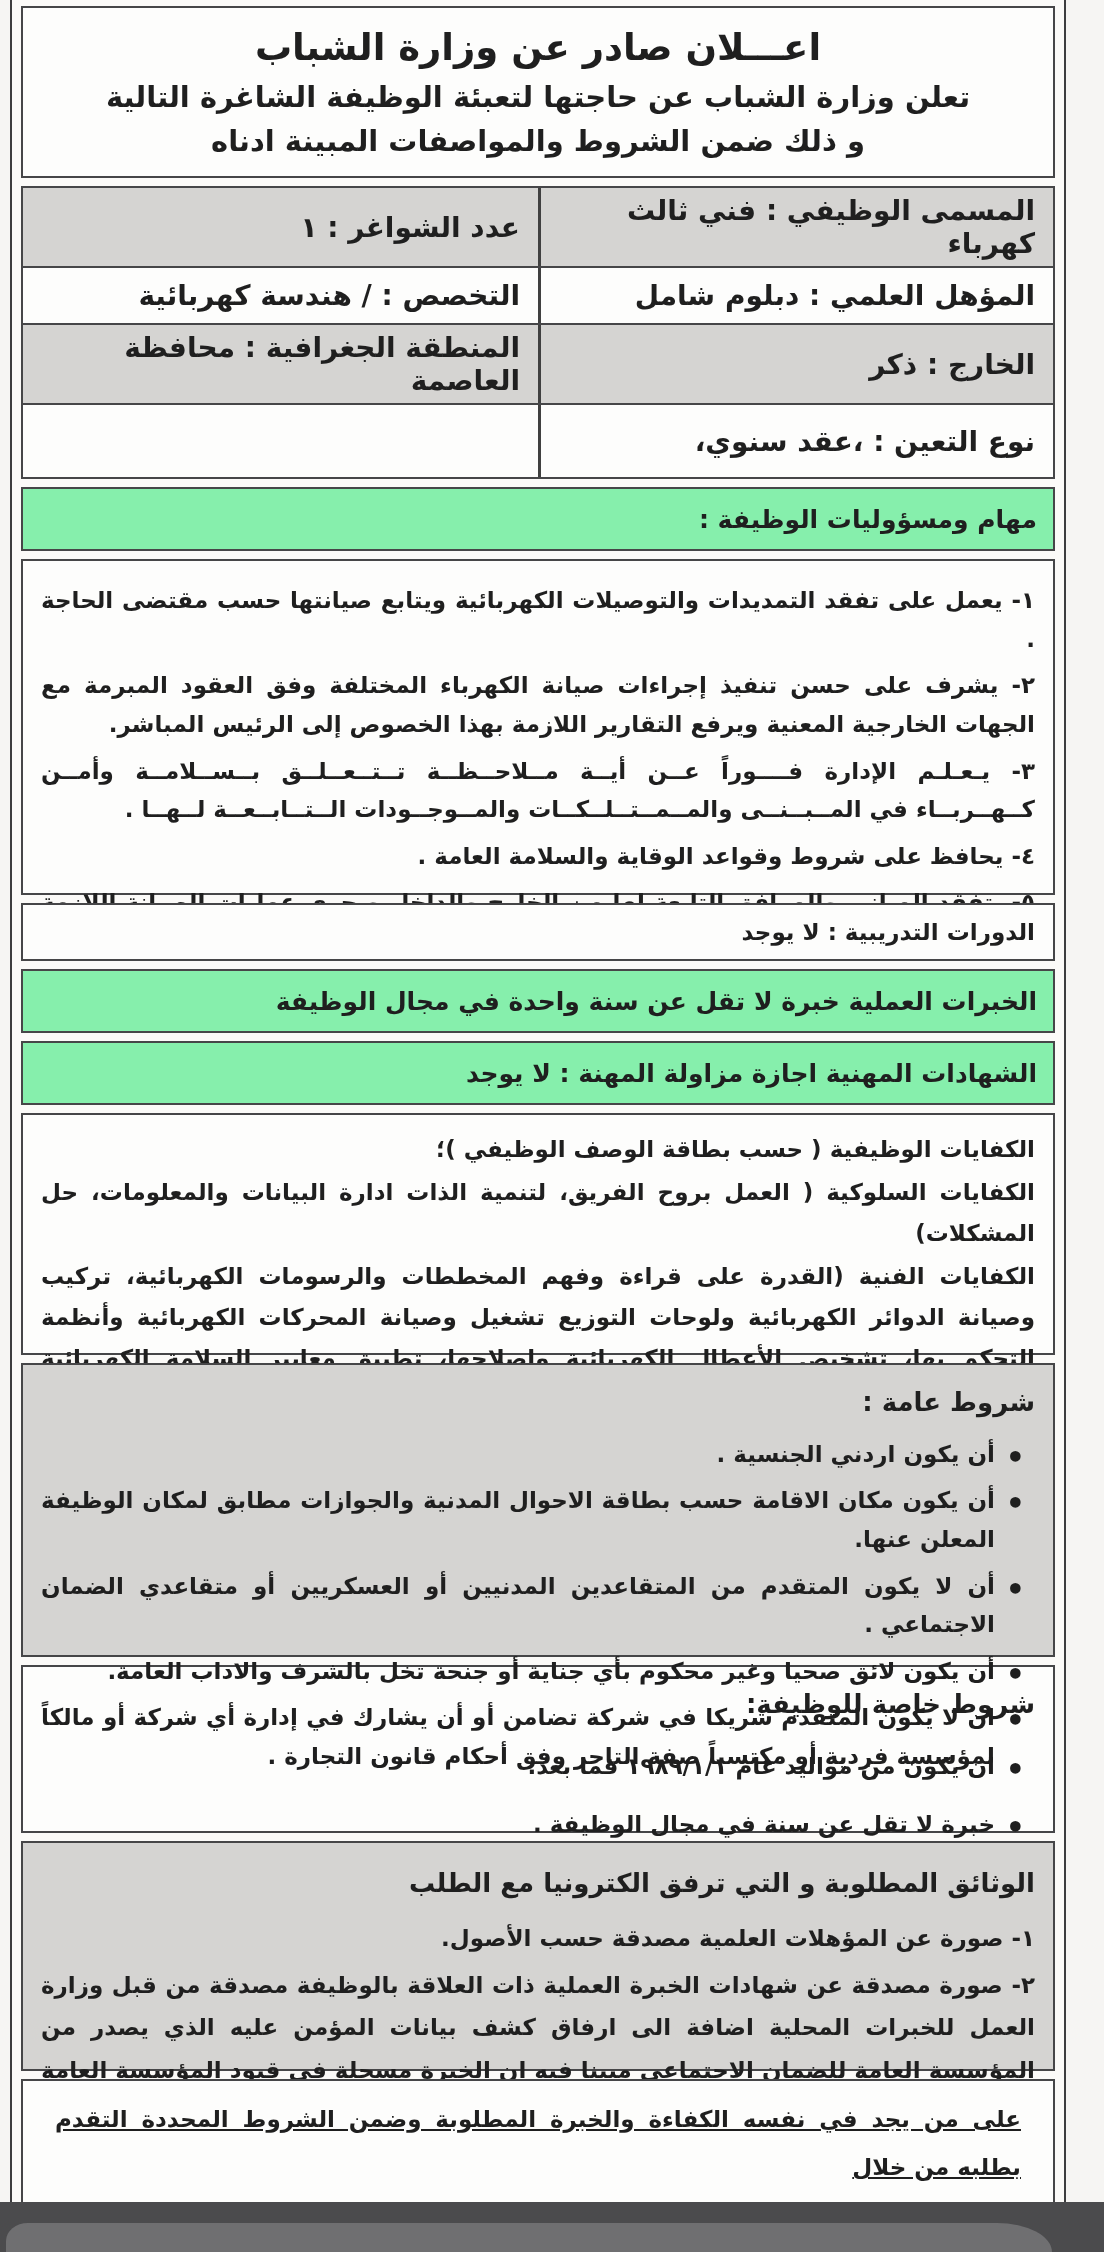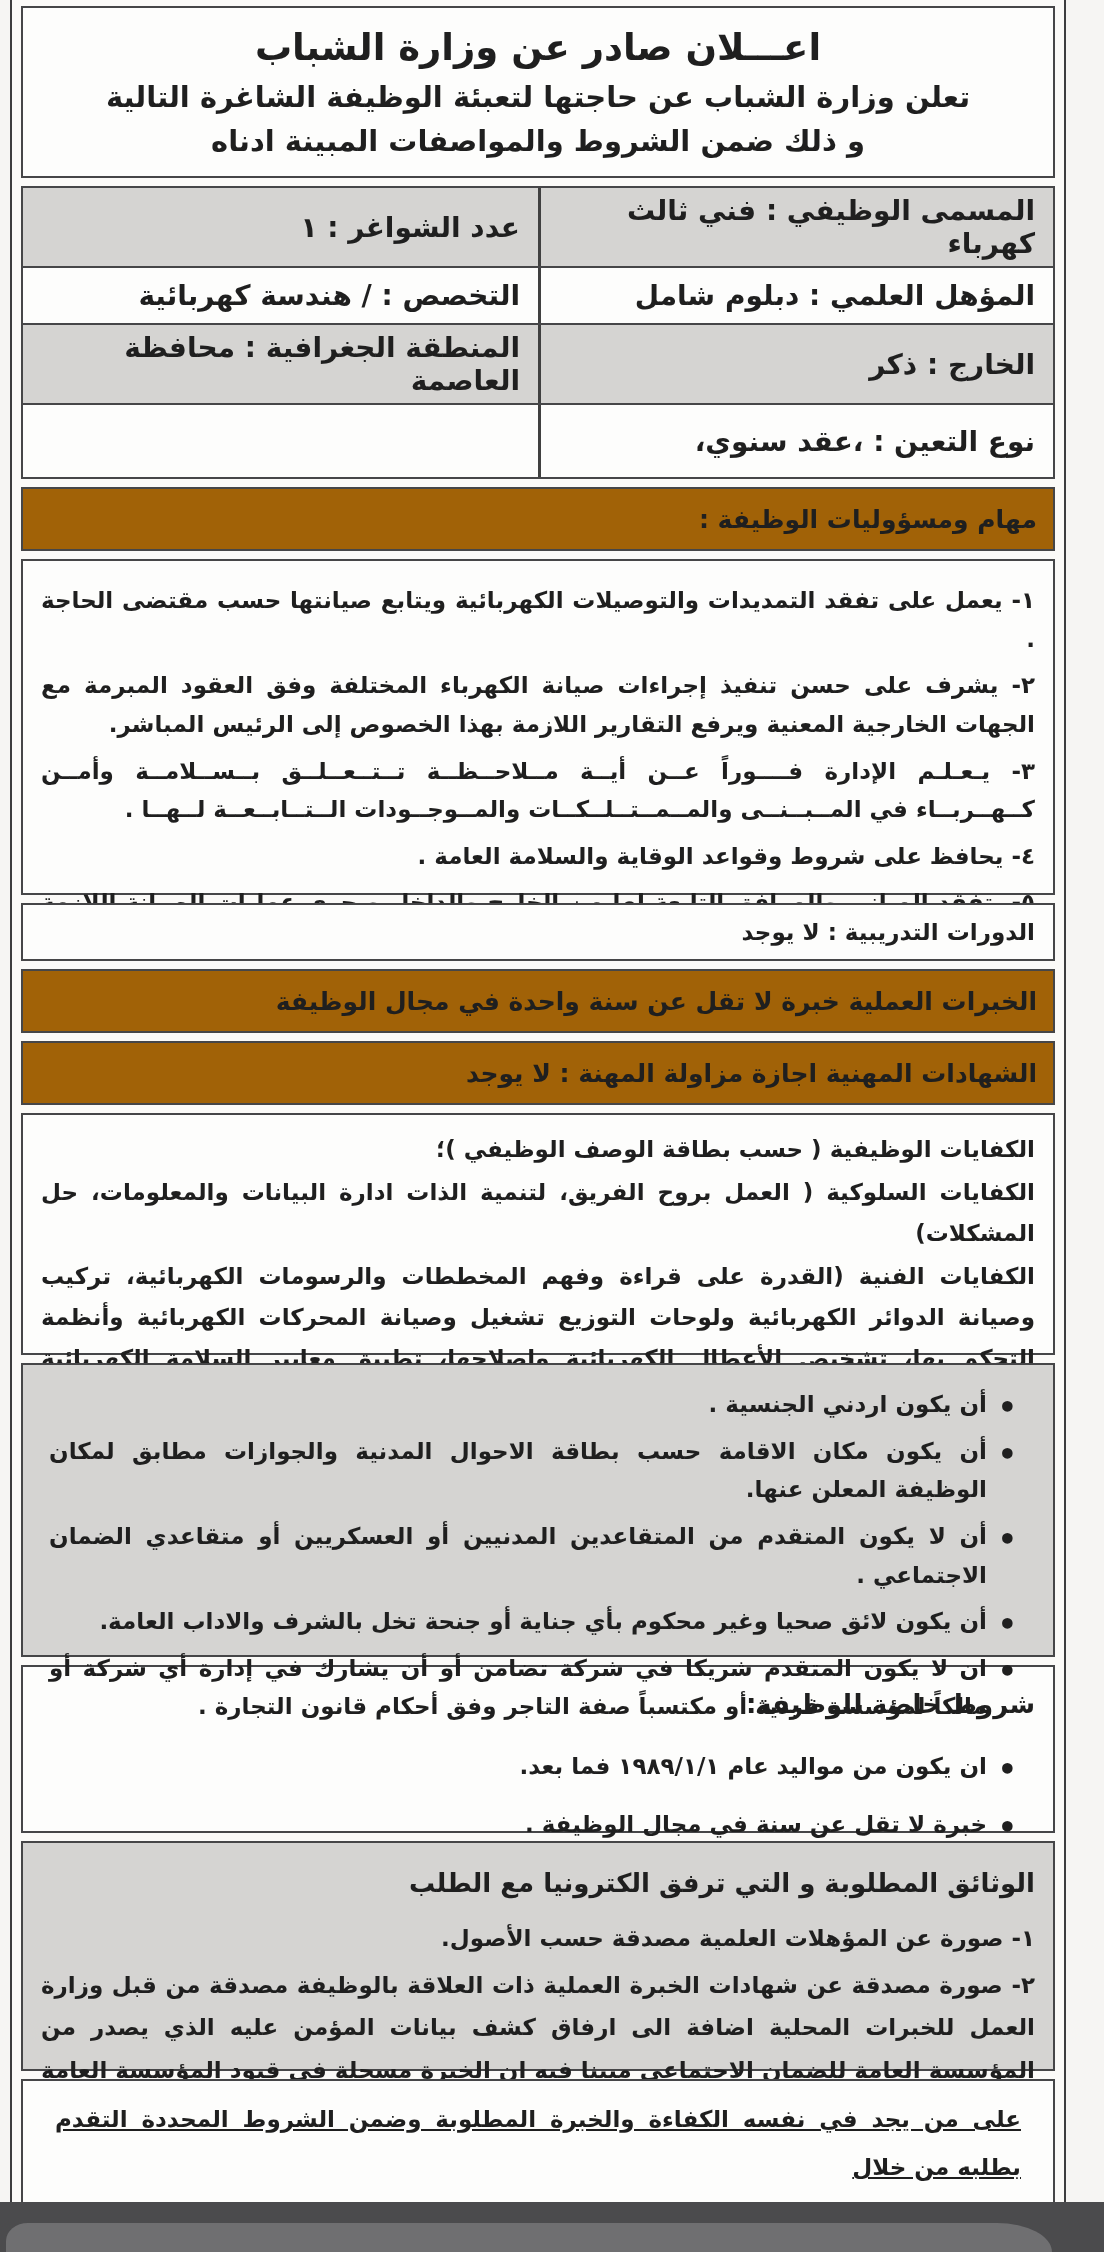--- a/index.html
+++ b/index.html
@@ -27,31 +27,31 @@
   
   .info-table{border:2px solid #464648;background:#fdfdfc;}
   .itrow{display:flex;min-height:55px;border-bottom:2px solid #464648;}
   .itrow:last-child{border-bottom:none;min-height:72px;}
   .itcell{display:flex;align-items:center;box-sizing:border-box;font-size:28px;padding:6px 18px;}
   .cell-r{width:50%;border-left:3px solid #404040;}
   .cell-l{width:50%;padding-left:10px;}
   .itrow.shaded .itcell{background:#d5d4d2;}
   
   .bar{min-height:64px;display:flex;align-items:center;padding:4px 16px;
-    font-size:25px;background:#a16207;}
+    font-size:25px;background:#86efac;}
   
   .content{padding:12px 18px;font-size:23px;line-height:1.68;text-align:justify;}
   .content p{margin:8px 0;}
   .tasks{min-height:336px;}
   .single-row{min-height:58px;display:flex;align-items:center;padding:6px 18px;
     font-size:23px;background:#fdfdfc;}
   .comp{min-height:242px;line-height:1.78;}
   .comp p{margin:2px 0;}
   .sec-title{font-size:26px;margin:4px 0 10px 0;}
-  ul.blist{list-style:none;margin:8px;padding:0;}
+  ul.blist{list-style:none;margin:0;padding:0;}
   ul.blist li{position:relative;padding-right:40px;margin:8px 0;}
   ul.blist li::before{content:"•";position:absolute;right:10px;top:-2px;font-size:30px;}
   .gen{min-height:294px;}
   .spec{min-height:168px;}
   .spec ul.blist li{margin:20px 0;}
   .docs{min-height:230px;line-height:1.85;}
   .docs p{margin:4px 0;}
   .footerbox{min-height:156px;line-height:2.1;padding:10px 20px;}
   .footerbox p{margin:4px 12px;text-decoration:underline;}
   .url{direction:ltr;unicode-bidi:isolate;font-size:31px;letter-spacing:.5px;color:#4d7c0f;}
@@ -106,20 +106,21 @@
 
   <div class="box bar">الشهادات المهنية اجازة مزاولة المهنة : لا يوجد</div>
 
   <div class="box content comp">
     <p>الكفايات الوظيفية ( حسب بطاقة الوصف الوظيفي )؛</p>
     <p>الكفايات السلوكية ( العمل بروح الفريق، لتنمية الذات ادارة البيانات والمعلومات، حل المشكلات)</p>
     <p>الكفايات الفنية (القدرة على قراءة وفهم المخططات والرسومات الكهربائية، تركيب وصيانة الدوائر الكهربائية ولوحات التوزيع تشغيل وصيانة المحركات الكهربائية وأنظمة التحكم بها، تشخيص الأعطال الكهربائية واصلاحها، تطبيق معايير السلامة الكهربائية والالتزام بالكود الكهربائي).</p>
   </div>
 
   <div class="box content shadedbg gen">
+    <div class="sec-title">شروط عامة :</div>
     <ul class="blist">
       <li>أن يكون اردني الجنسية .</li>
       <li>أن يكون مكان الاقامة حسب بطاقة الاحوال المدنية والجوازات مطابق لمكان الوظيفة المعلن عنها.</li>
       <li>أن لا يكون المتقدم من المتقاعدين المدنيين أو العسكريين أو متقاعدي الضمان الاجتماعي .</li>
       <li>أن يكون لائق صحيا وغير محكوم بأي جناية أو جنحة تخل بالشرف والاداب العامة.</li>
       <li>ان لا يكون المتقدم شريكا في شركة تضامن أو أن يشارك في إدارة أي شركة أو مالكاً لمؤسسة فردية أو مكتسباً صفة التاجر وفق أحكام قانون التجارة .</li>
     </ul>
   </div>
 
   <div class="box content spec">

